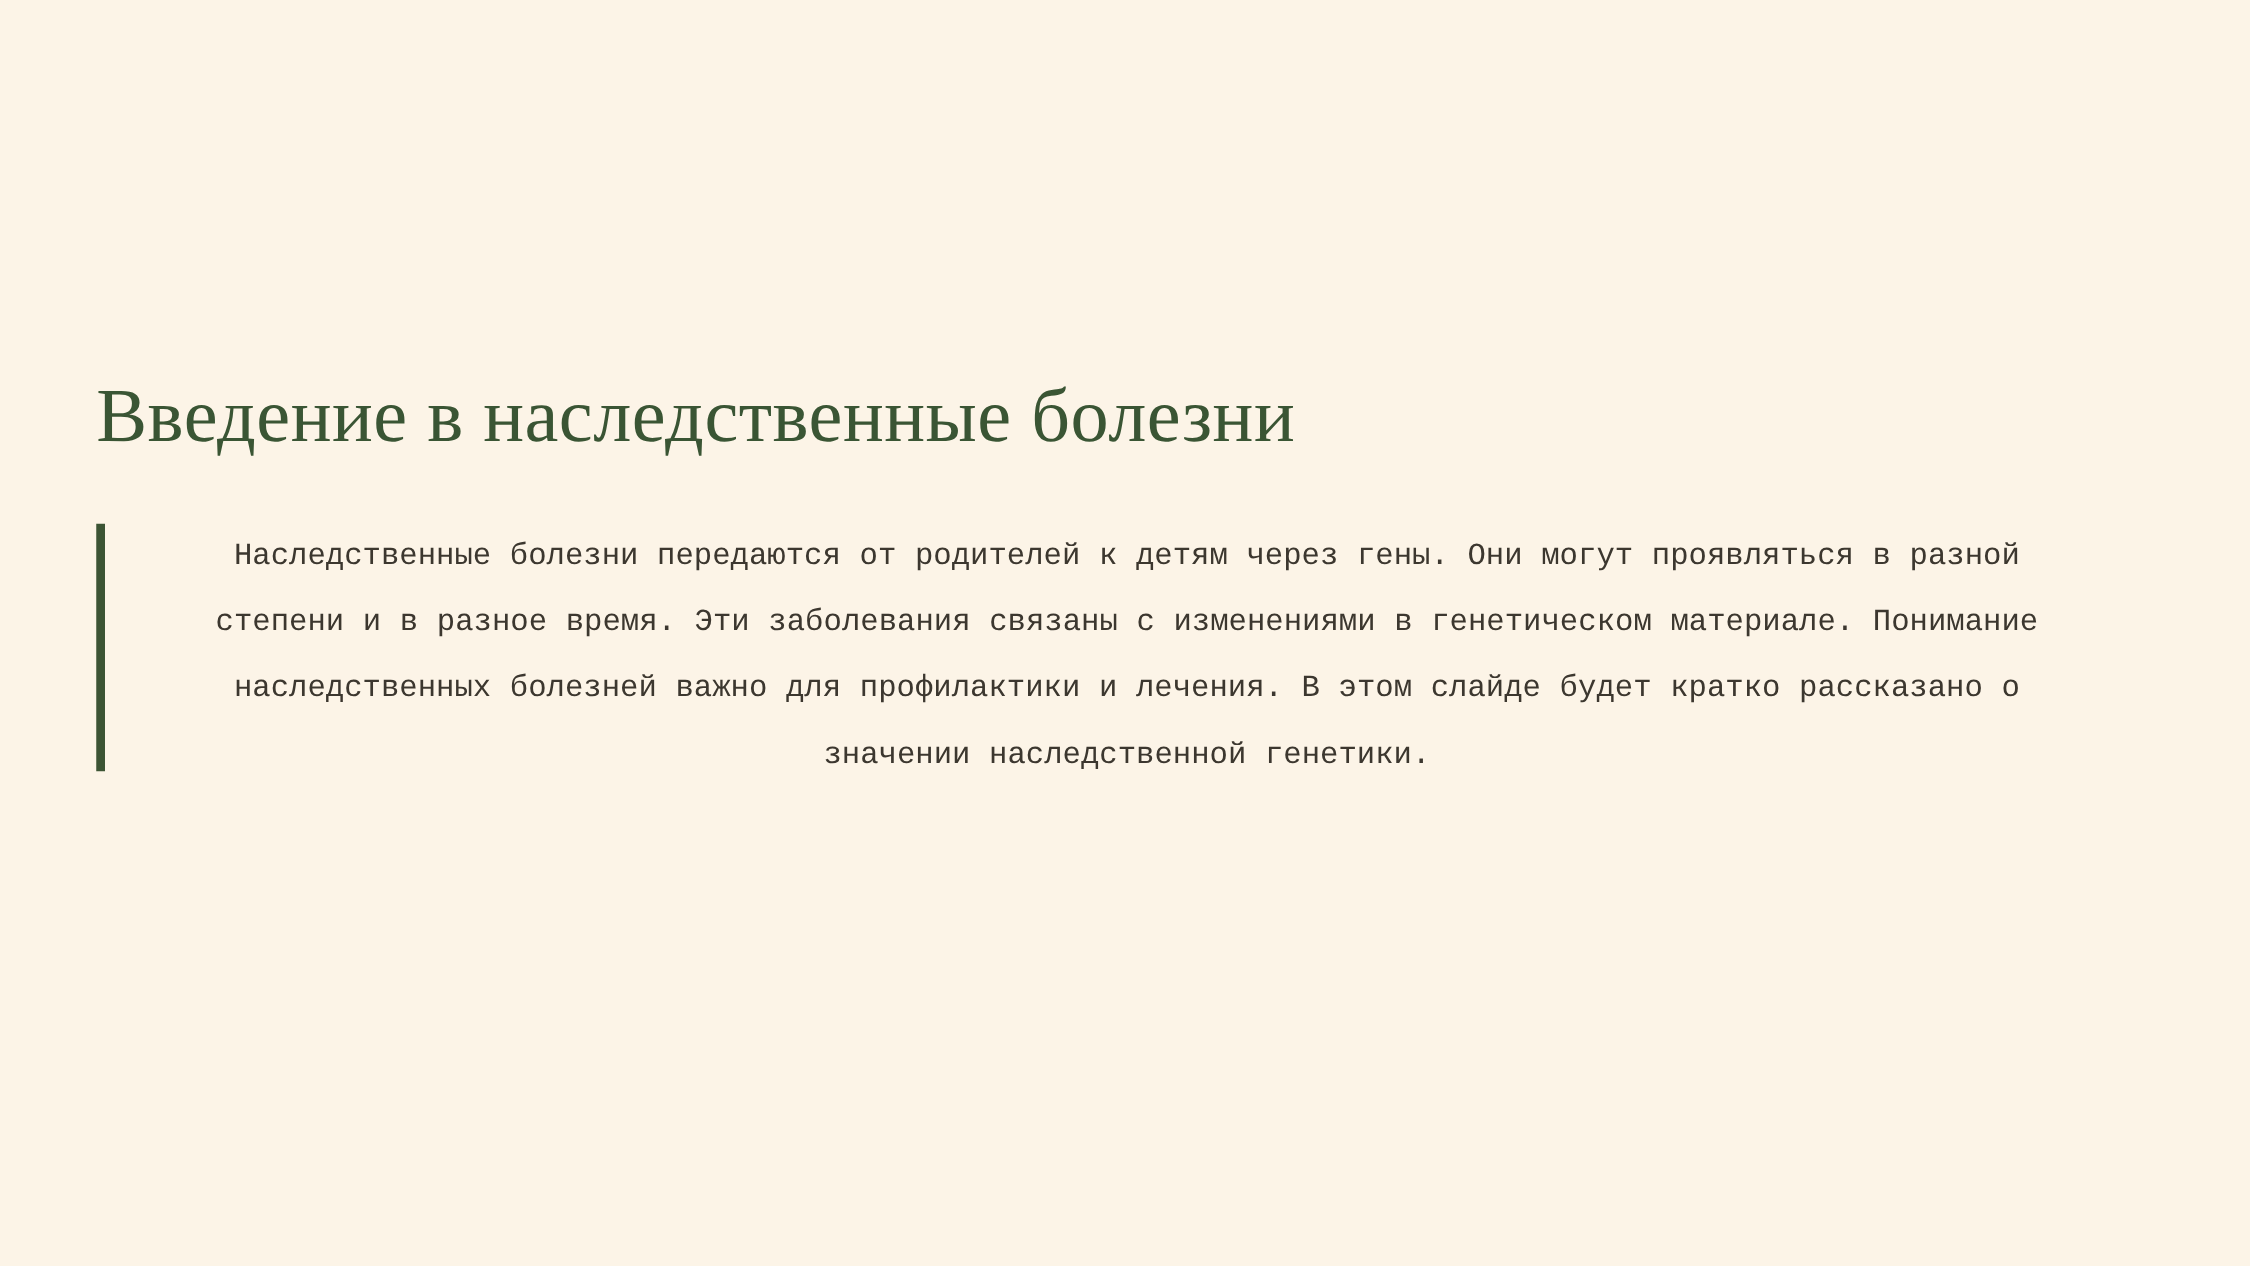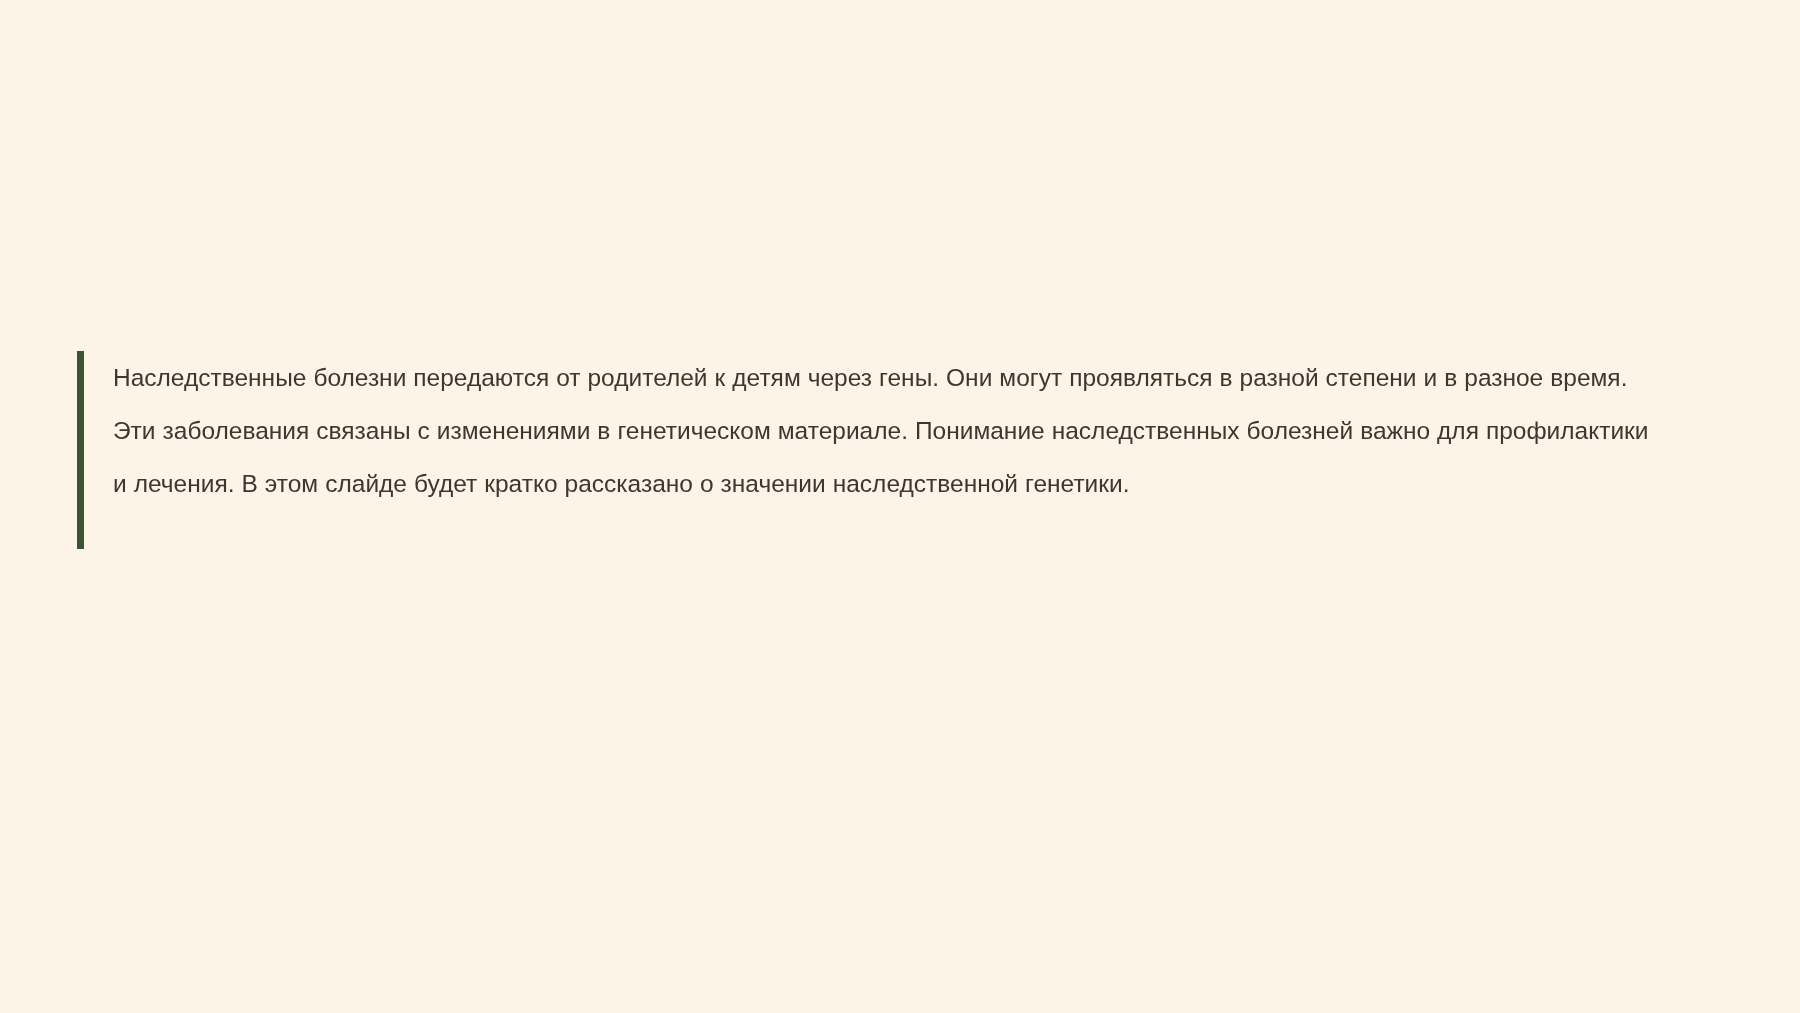--- a/index.html
+++ b/index.html
@@ -49,36 +49,37 @@
   .accent-bar {
     position: absolute;
     left: 0;
     top: 0;
     width: 7px;
     height: 198px;
     background: #3C5434;
   }
 
   .body-text {
-    margin: 0;
-    font-family: Liberation Sans, sans-serif;
+    margin: 16px;
+    font-family: Liberation Mono, monospace;
     font-size: 24.5px;
     line-height: 53px;
     color: #3C372F;
     width: 1545px;
-    text-align: left;
+    text-align: center;
     word-spacing: 0.2px;
   }
 </style>
 </head>
 <body>
 
 <div class="slide">
   <div class="slide-content">
 
+    <h1 class="slide-title">Введение в наследственные болезни</h1>
 
     <div class="body-block">
       <div class="accent-bar"></div>
       <p class="body-text">Наследственные болезни передаются от родителей к детям через гены. Они могут проявляться в разной степени и в разное время. Эти заболевания связаны с изменениями в генетическом материале. Понимание наследственных болезней важно для профилактики и лечения. В этом слайде будет кратко рассказано о значении наследственной генетики.</p>
     </div>
 
   </div>
 </div>
 
 </body></html>

